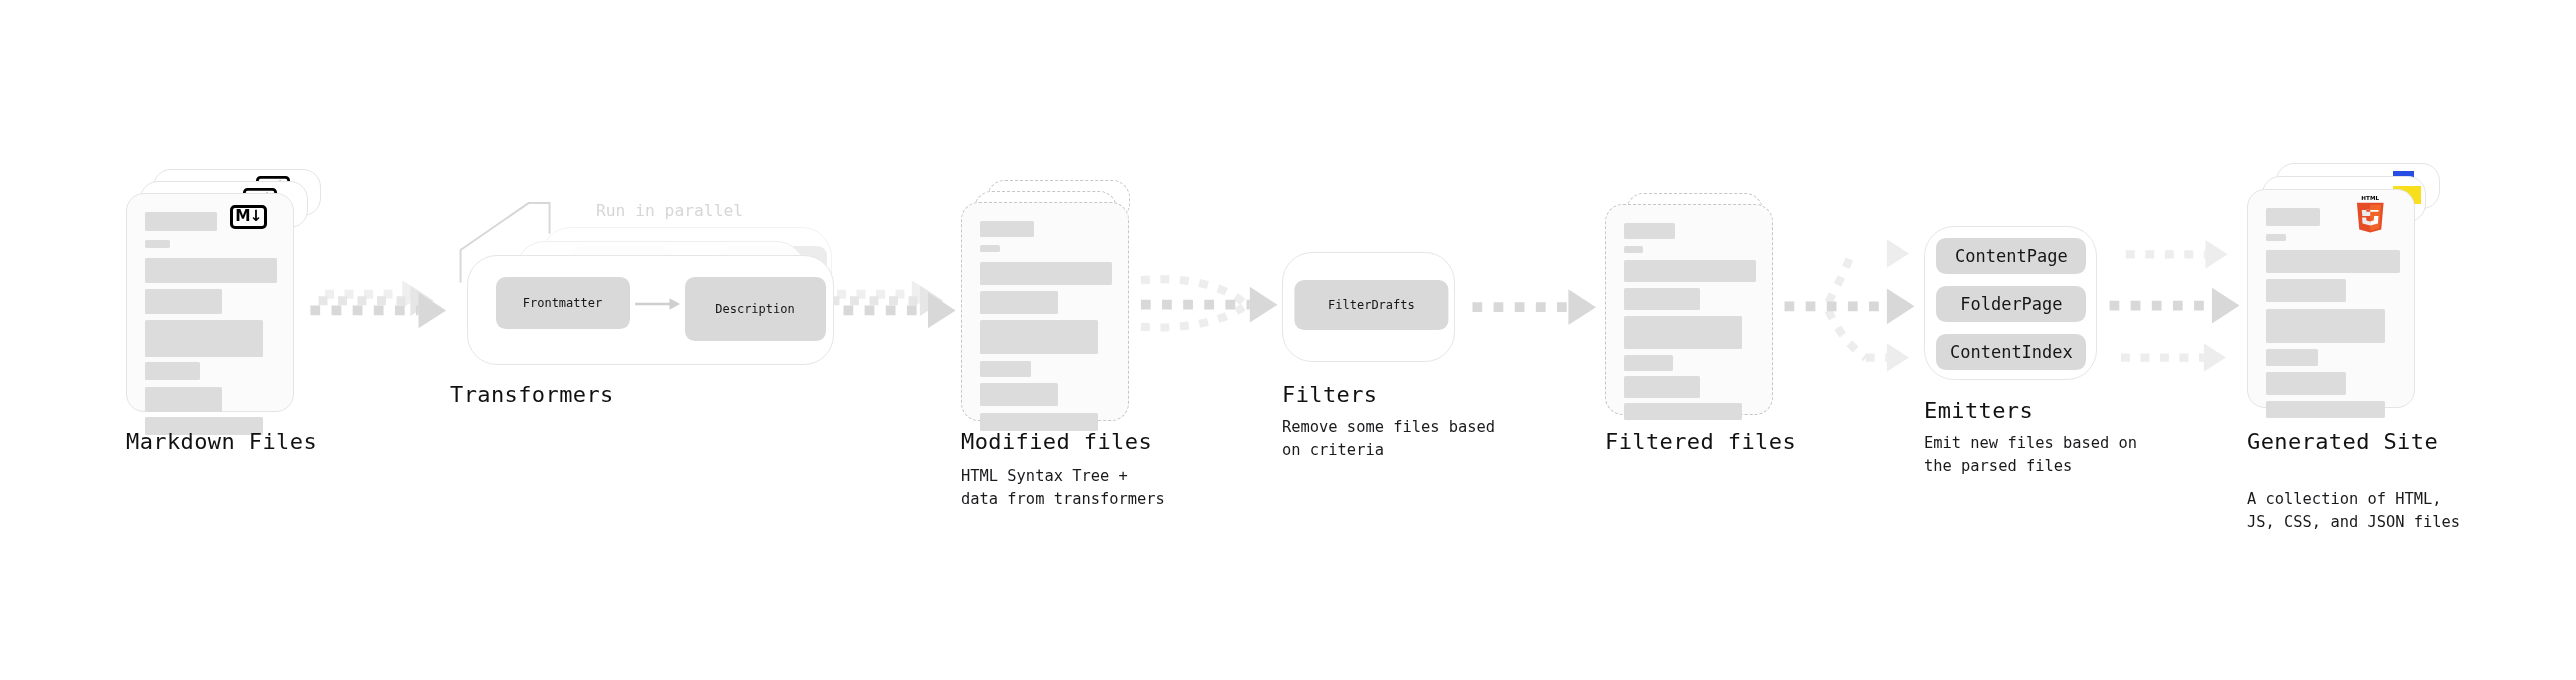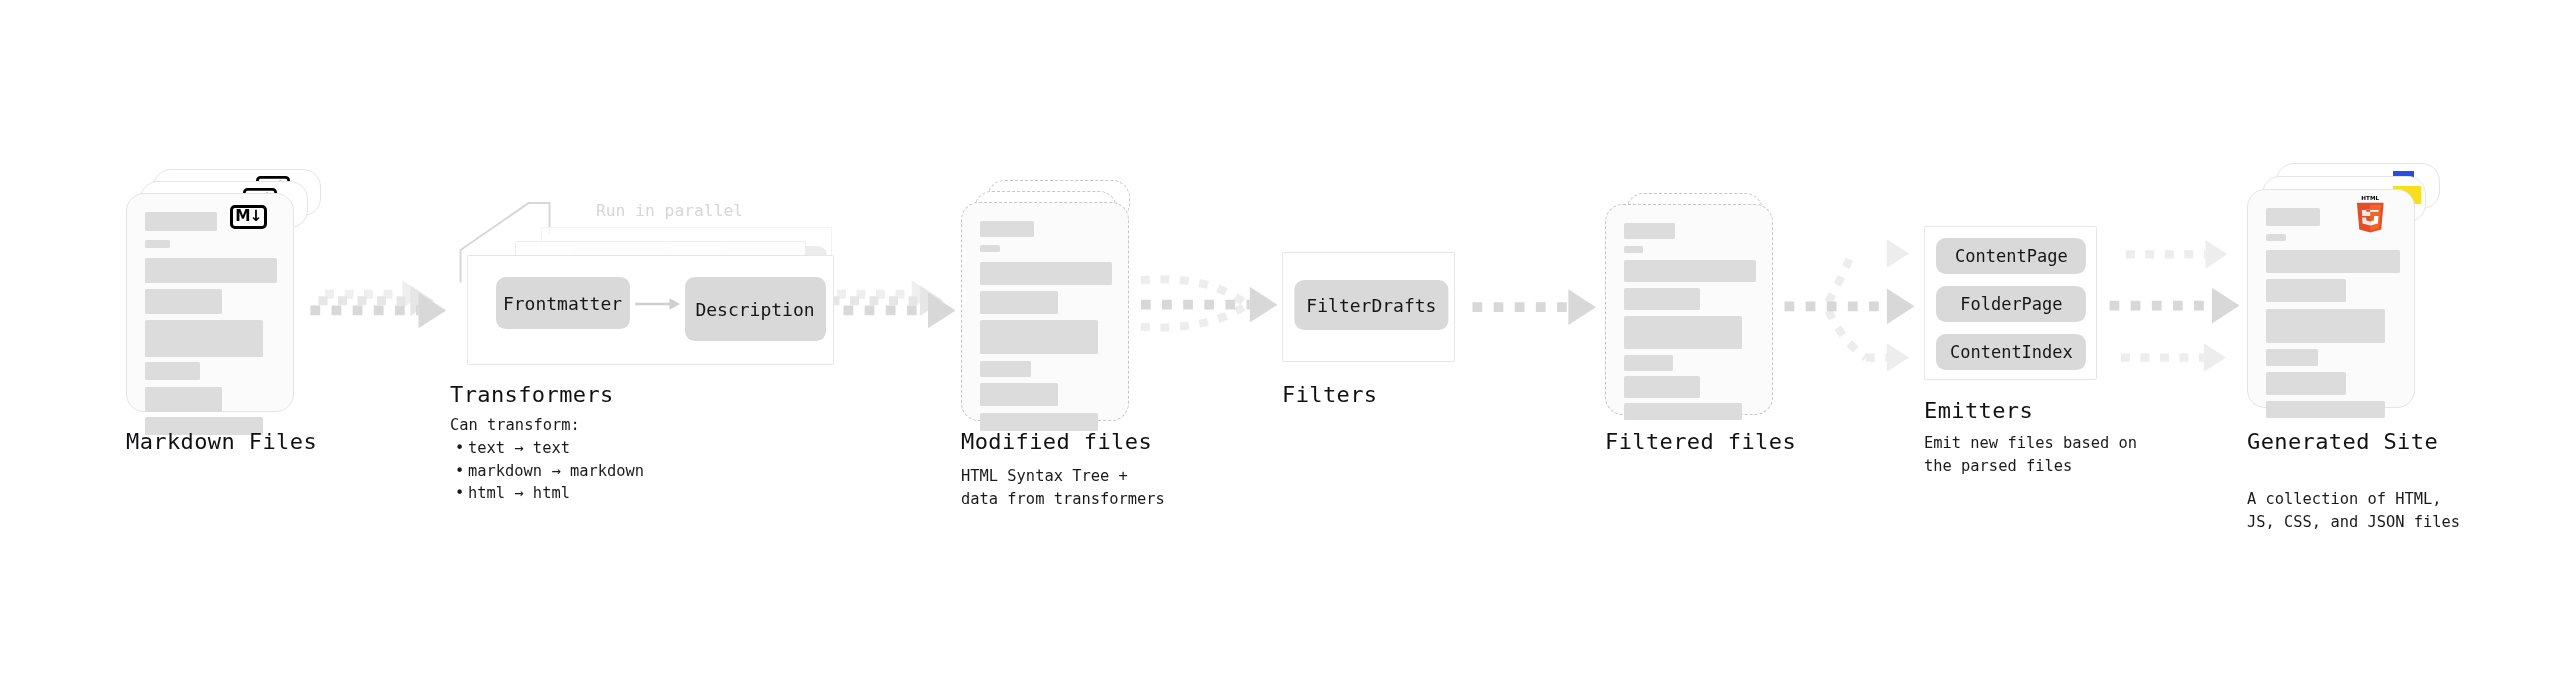--- a/index.html
+++ b/index.html
@@ -130,36 +130,36 @@
     content: "\2022";
     position: absolute;
     left: -13px;
     top: 0;
   }
 
   
   .plugin-frame {
     position: absolute;
     box-sizing: border-box;
-    border-radius: 2px;
+    border-radius: 30px;
     background: #ffffff;
   }
   .plugin-frame.f0 { border: 1.6px solid #e6e6e8; }
   .plugin-frame.f1 { border: 1.6px solid #eeeef0; background: rgba(255,255,255,0.88); }
   .plugin-frame.f2 { border: 1.6px solid #f3f3f5; background: rgba(255,255,255,0.78); }
 
   .pill {
     position: absolute;
     box-sizing: border-box;
     border-radius: 9.8px;
     background: #d9d9d9;
     display: flex;
     align-items: center;
     justify-content: center;
-    font-size: 18px;
+    font-size: 12px;
     color: #161618;
     white-space: nowrap;
   }
   .pill.ghost1 { background: #e3e3e3; color: transparent; }
   .pill.ghost2 { background: #ececec; color: transparent; }
 
   
   #wires { position: absolute; inset: 0; width: 2576px; height: 681px; pointer-events: none; }
 </style>
 </head>
@@ -303,28 +303,20 @@
       <svg class="abs" style="left:167px; top:39px;" width="46" height="18" viewBox="0 0 56 22">
         <line x1="0" y1="11" x2="44" y2="11" stroke="#cfcfcf" stroke-width="3"></line>
         <path d="M42,4 L55,11 L42,18 Z" fill="#cfcfcf"></path>
       </svg>
       <div class="pill" style="left:217px; top:21px; width:141px; height:64px;">Description</div>
     </div>
   </div>
 
   <div class="sec-title" style="left:450px; top:382px;">Transformers</div>
 
-  <div class="sec-desc-list" style="left:450px; top:414px;">
-    <div class="lead">Can transform:</div>
-    <ul>
-      <li>text → text</li>
-      <li>markdown → markdown</li>
-      <li>html → html</li>
-    </ul>
-  </div>
 
   <div class="doc-stack" style="left:961px; top:180px; width:187px; height:236px;">
     <div class="doc-card dashed back" style="left:26px; top:0px; width:143px; height:41px;"></div>
     <div class="doc-card dashed back" style="left:13px; top:10.6px; width:143px; height:41px;"></div>
     <div class="doc-card dashed" style="left:0px; top:22px; width:168px; height:219px;">
       <div class="bar" style="left:18px; top:18px;  width:54px;  height:16.3px;"></div>
       <div class="bar" style="left:18px; top:42px;  width:20.3px;  height:6.5px;"></div>
       <div class="bar" style="left:18px; top:59px;  width:132px; height:23px;"></div>
       <div class="bar" style="left:18px; top:88px; width:78px;  height:23px;"></div>
       <div class="bar" style="left:18px; top:117px; width:118px; height:34px;"></div>
@@ -338,20 +330,22 @@
   <div class="sec-desc" style="left:961px; top:465px;">HTML Syntax Tree +
 data from transformers</div>
 
   <div class="abs" style="left:1282px; top:252px; width:179px; height:114px;">
     <div class="plugin-frame f0" style="left:0px; top:0px; width:173px; height:110px;padding-left:6px;">
       <div class="pill" style="left:13px; top:27px; width:154px; height:50px; transform:translateX(-1.6px);">FilterDrafts</div>
     </div>
   </div>
 
   <div class="sec-title" style="left:1282px; top:382px;">Filters</div>
+  <div class="sec-desc" style="left:1282px; top:416px;">Remove some files based
+on criteria</div>
 
   <div class="doc-stack" style="left:1605px; top:193px; width:187px; height:228px;">
     <div class="doc-card dashed back" style="left:21px; top:0px; width:137px; height:37px;"></div>
     <div class="doc-card dashed" style="left:0px; top:11.4px; width:168px; height:211px;">
       <div class="bar" style="left:18px; top:18px;  width:51px;  height:15.4px;"></div>
       <div class="bar" style="left:18px; top:41px;  width:18.7px;  height:6.5px;"></div>
       <div class="bar" style="left:18px; top:55px;  width:132px; height:22px;"></div>
       <div class="bar" style="left:18px; top:83px; width:76px;  height:22px;"></div>
       <div class="bar" style="left:18px; top:111px; width:118px; height:32.5px;"></div>
       <div class="bar" style="left:18px; top:150px; width:49px;  height:15.4px;"></div>

